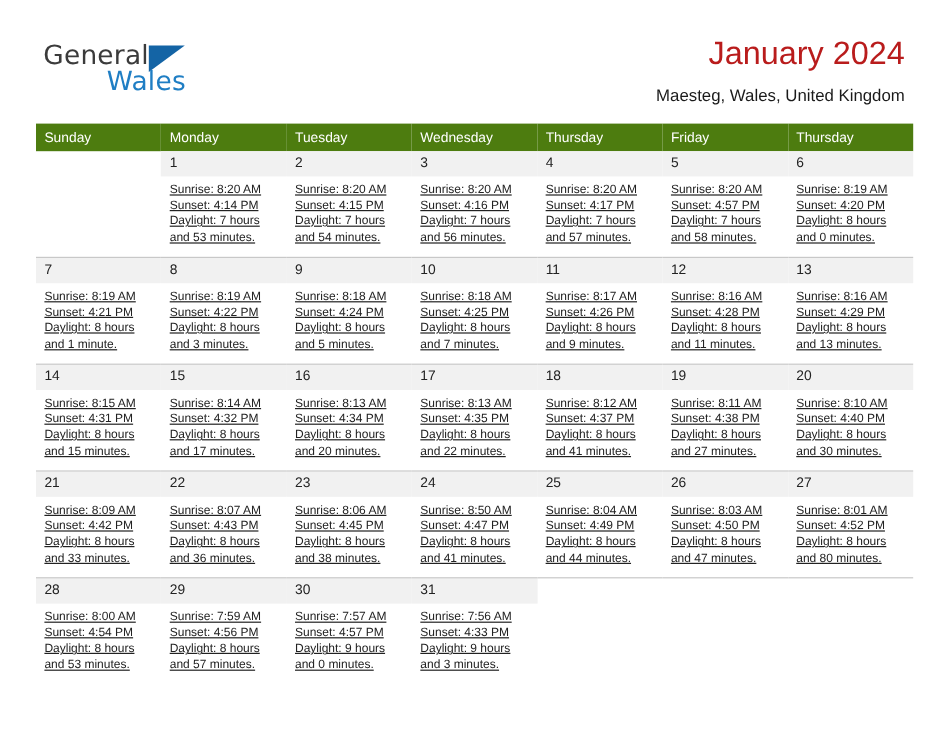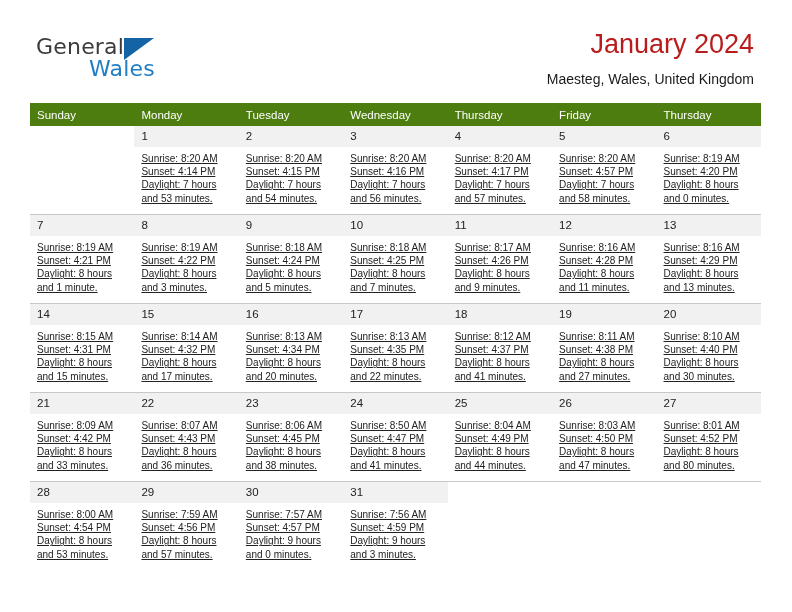--- a/index.html
+++ b/index.html
@@ -456,21 +456,21 @@
                 <div>Sunrise: 7:57 AM</div>
                 <div>Sunset: 4:57 PM</div>
                 <div>Daylight: 9 hours</div>
                 <div>and 0 minutes.</div>
               </div>
             </td>
             <td class="daycell sep">
               <div class="daynum">31</div>
               <div class="info">
                 <div>Sunrise: 7:56 AM</div>
-                <div>Sunset: 4:59 PM</div>
+                <div>Sunset: 4:33 PM</div>
                 <div>Daylight: 9 hours</div>
                 <div>and 3 minutes.</div>
               </div>
             </td>
             <td class="daycell sep blank">
               <div class="daynum"></div>
             </td>
             <td class="daycell sep blank">
               <div class="daynum"></div>
             </td>

